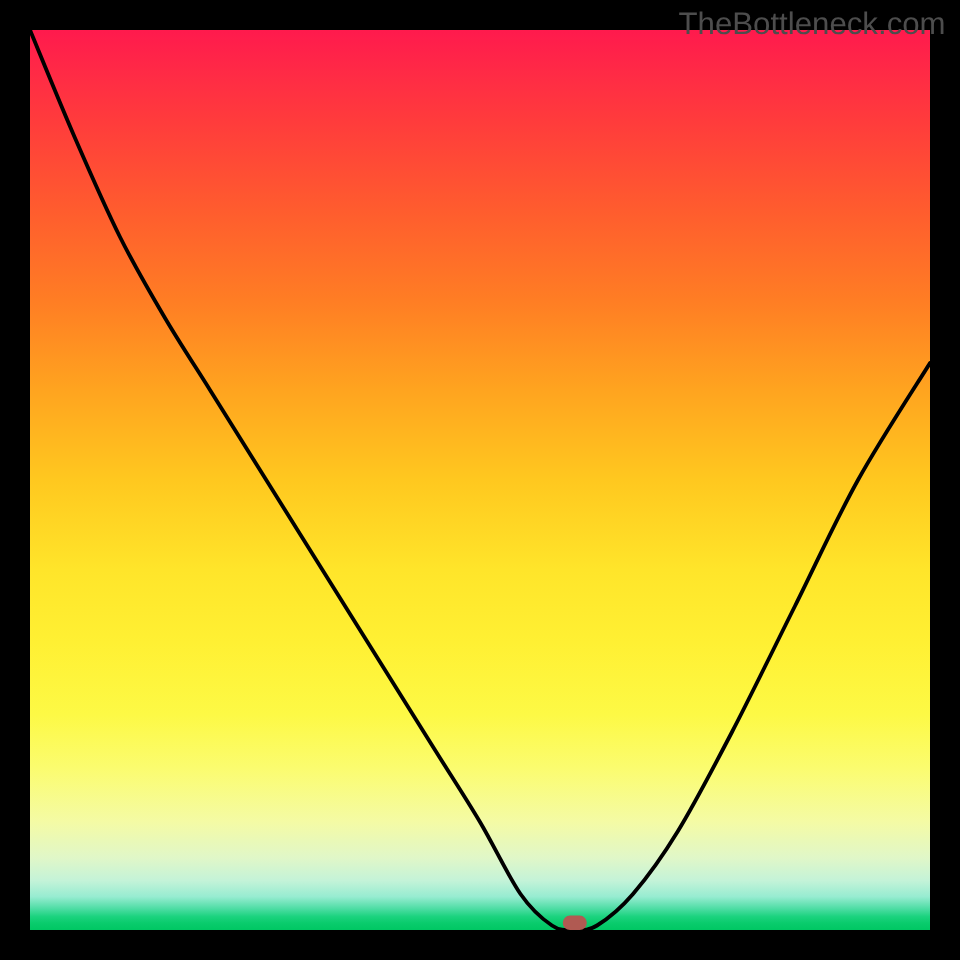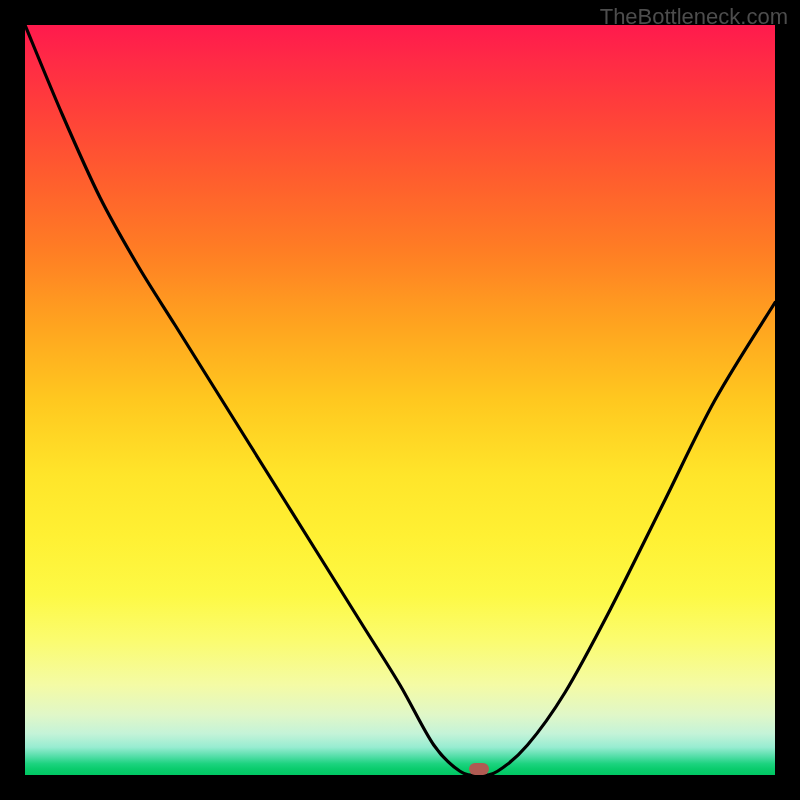--- a/index.html
+++ b/index.html
@@ -17,21 +17,21 @@
     top: 0;
     width: 800px;
     height: 800px;
     background: #000000;
   }
   .watermark {
     position: absolute;
     top: 4px;
     right: 12px;
     color: #4d4d4d;
-    font-size: 22px;
+    font-size: 26px;
     font-weight: 400;
     letter-spacing: 0px;
     z-index: 20;
   }
   .plot-bg {
     position: absolute;
     left: 25px;
     top: 25px;
     width: 750px;
     height: 750px;

